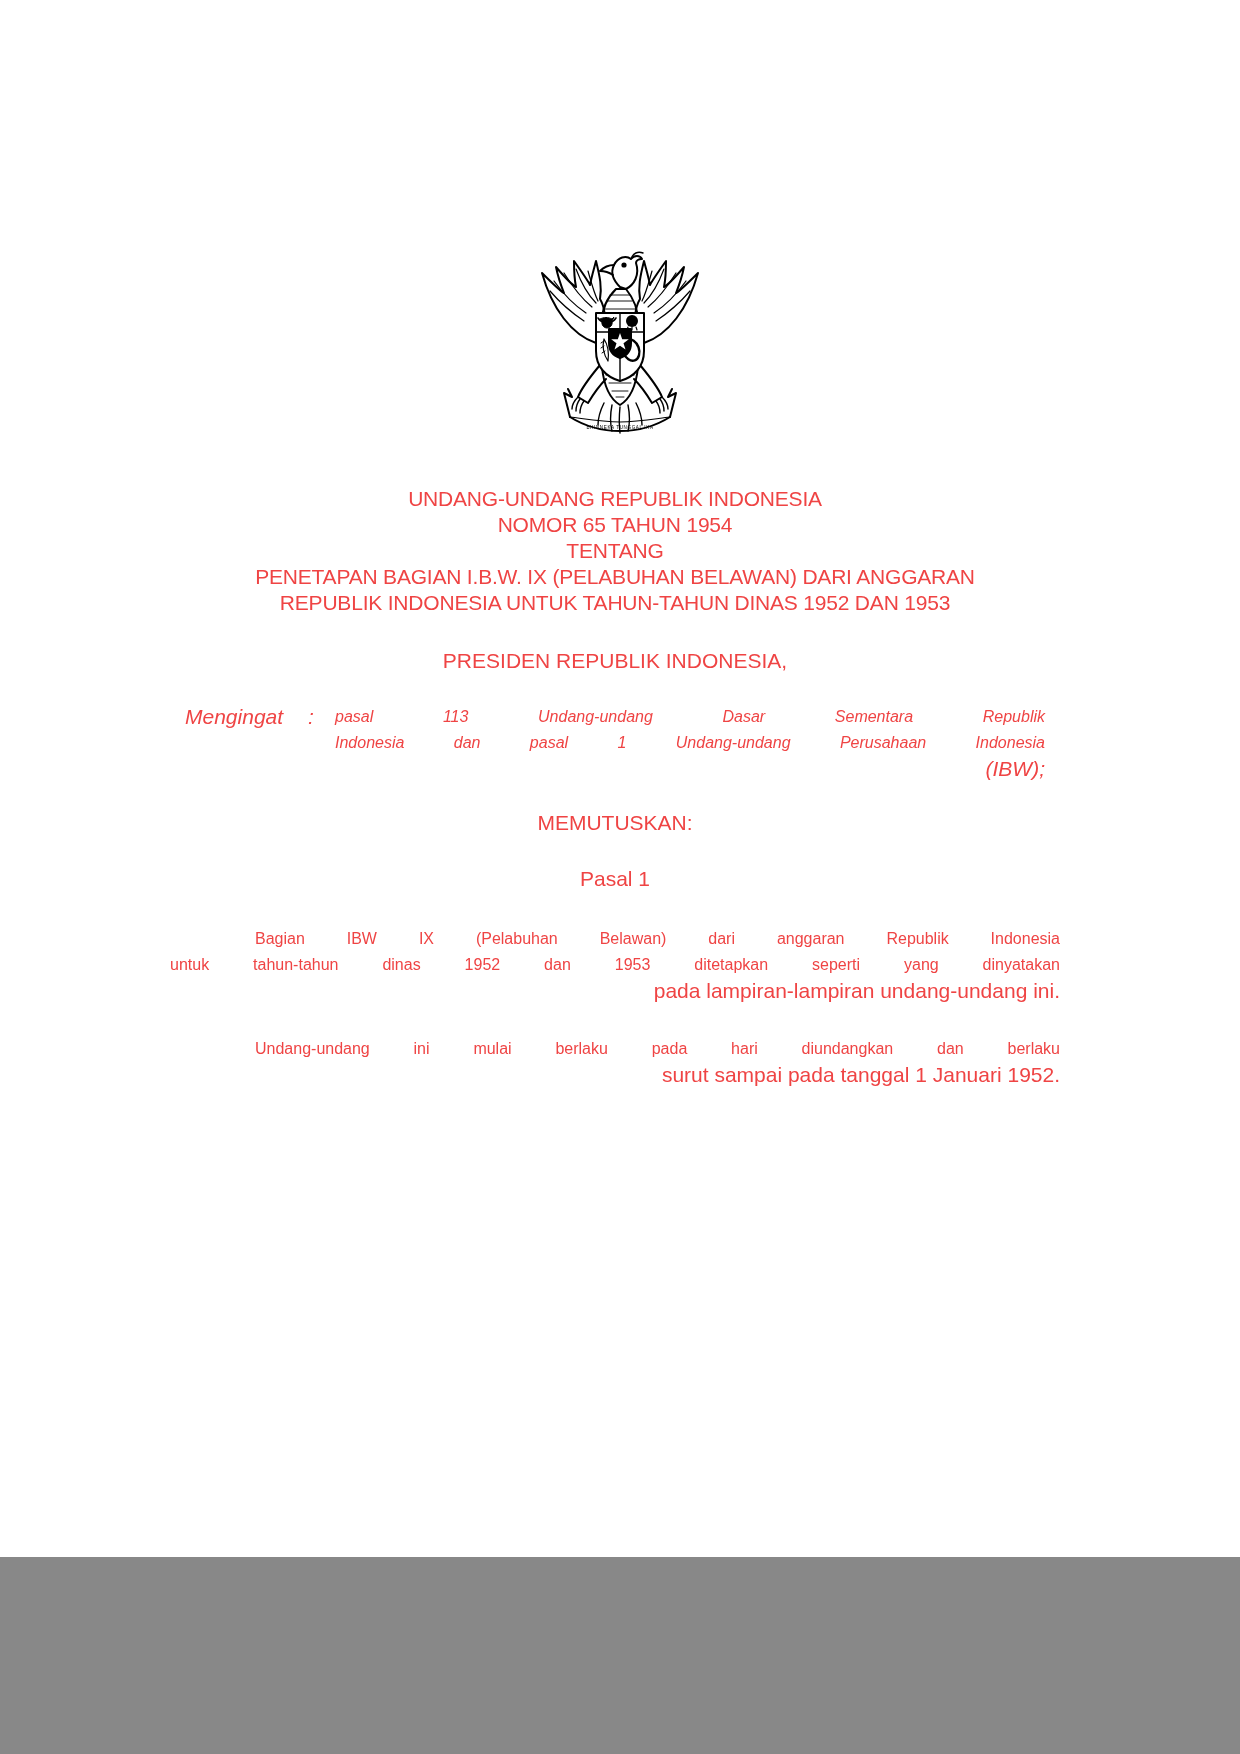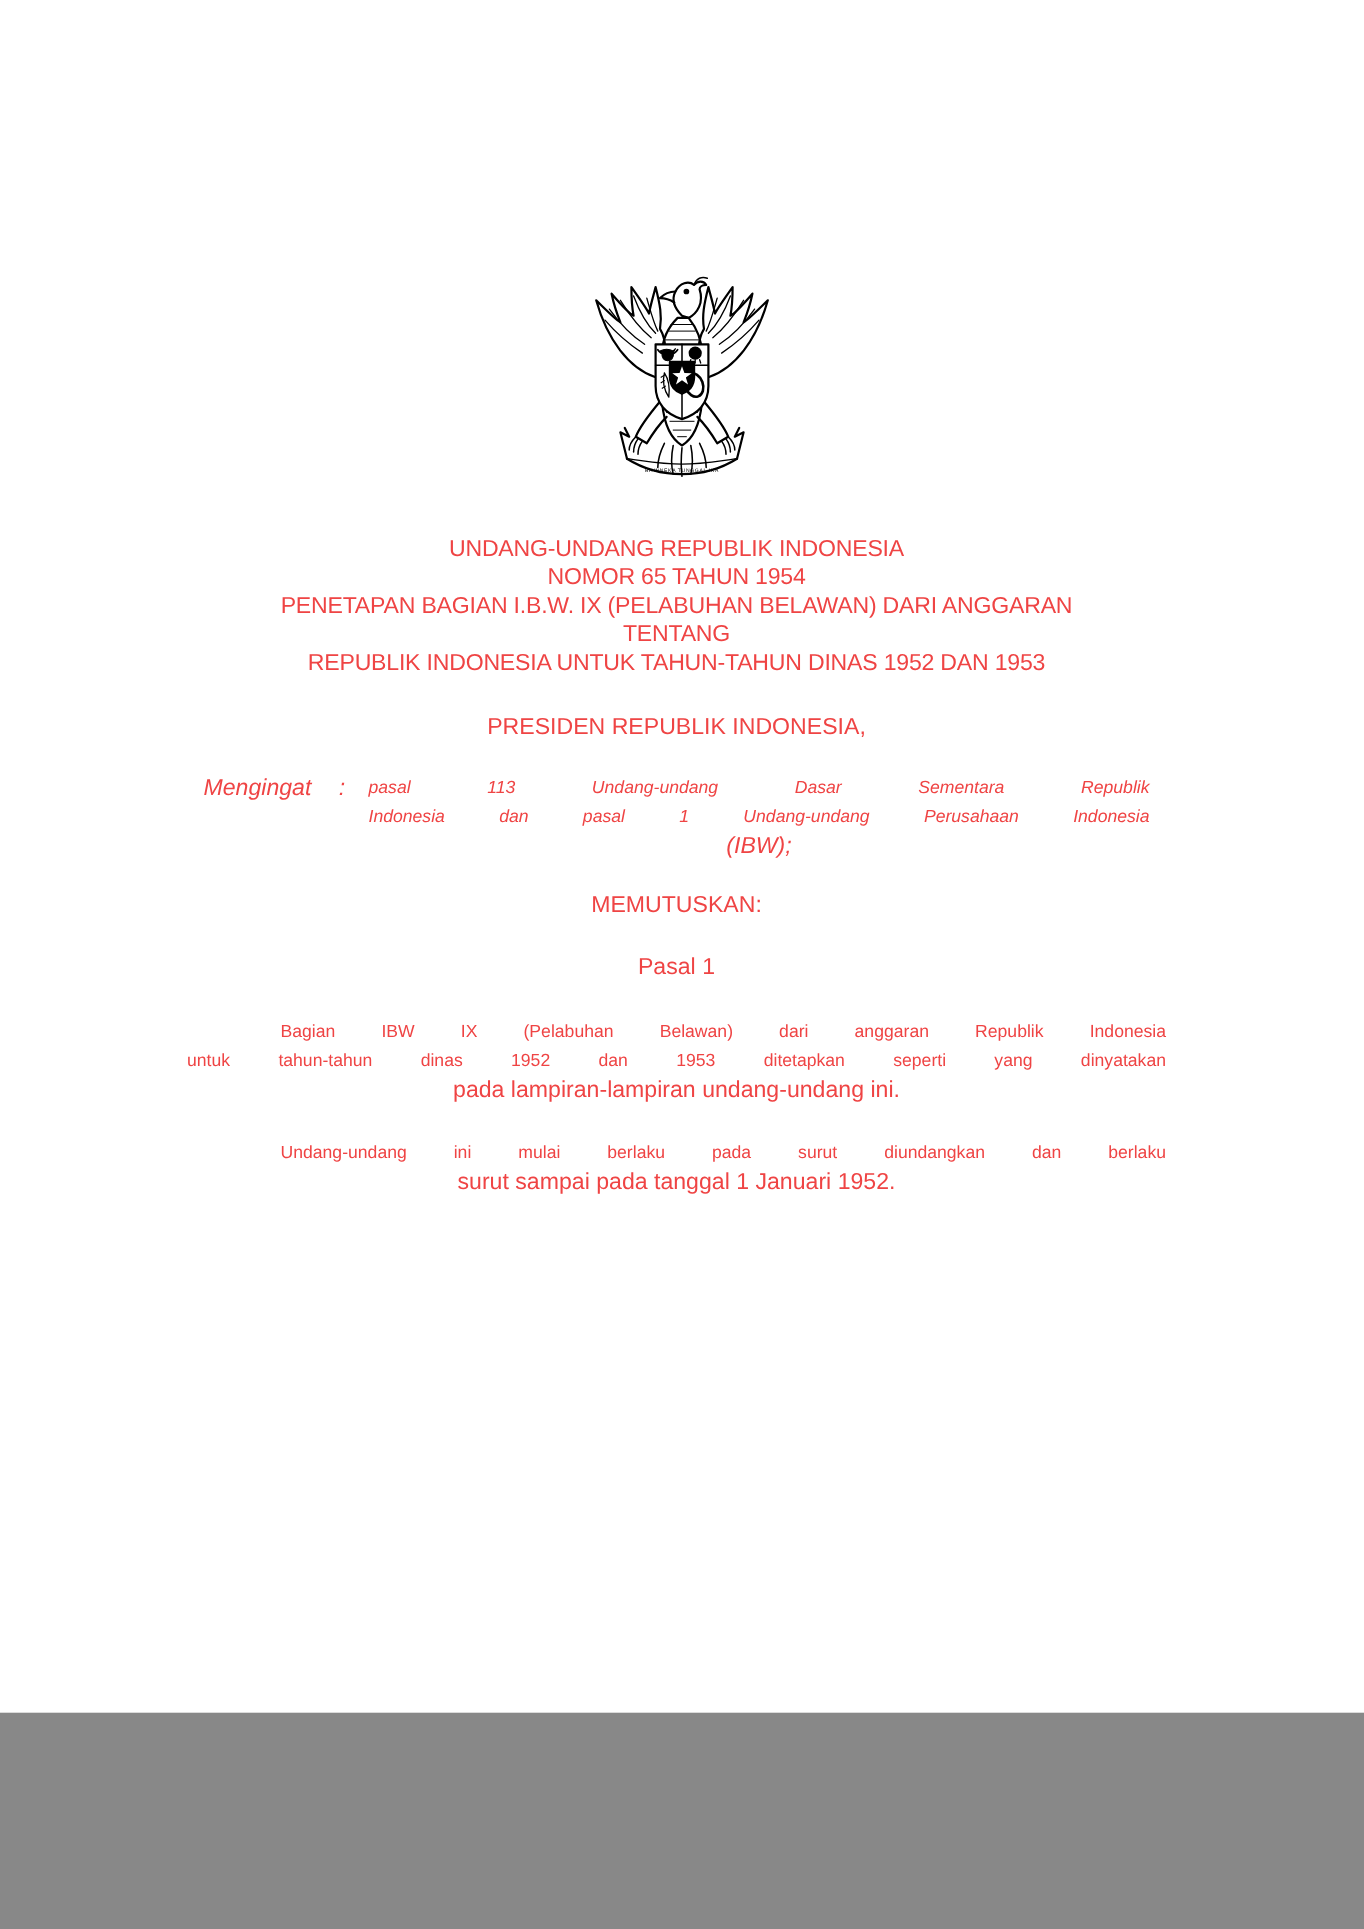--- a/index.html
+++ b/index.html
@@ -38,21 +38,21 @@
   }
   .just{
     font-size:16px;
     line-height:26px;
     text-align:justify;
     text-align-last:justify;
   }
   .jlast{
     font-size:21px;
     line-height:26px;
-    text-align:center;
+    text-align:right;
   }
   .indent{text-indent:85px;}
   .presiden{margin-top:32px;}
   .mengingat-row{
     margin-top:30px;
     display:flex;
     align-items:flex-start;
     font-style:italic;
   }
   .hang-label{
@@ -144,22 +144,22 @@
     </g>
     <path d="M86,86 L88.2,92.2 L94.8,92.3 L89.5,96.2 L91.5,102.5 L86,98.7 L80.5,102.5 L82.5,96.2 L77.2,92.3 L83.8,92.2 Z" fill="#fff"></path>
     <text x="86" y="182" text-anchor="middle" font-size="4.6" font-family="Liberation Sans, sans-serif" fill="#000" letter-spacing="0.6">BHINNEKA TUNGGAL IKA</text>
   </svg>
 
   <div class="content">
 
     <div class="title-block">
       <div class="tline">UNDANG-UNDANG REPUBLIK INDONESIA</div>
       <div class="tline">NOMOR 65 TAHUN 1954</div>
+      <div class="tline">TENTANG</div>
       <div class="tline">PENETAPAN BAGIAN I.B.W. IX (PELABUHAN BELAWAN) DARI ANGGARAN</div>
-      <div class="tline">TENTANG</div>
       <div class="tline">REPUBLIK INDONESIA UNTUK TAHUN-TAHUN DINAS 1952 DAN 1953</div>
     </div>
 
     <div class="center presiden">PRESIDEN REPUBLIK INDONESIA,</div>
 
     <div class="mengingat-row">
       <div class="hang-label">Mengingat</div>
       <div class="hang-colon">:</div>
       <div class="hang-text">
         <div class="just">pasal 113 Undang-undang Dasar Sementara Republik</div>
@@ -174,18 +174,18 @@
     <div class="center pasal-heading">Pasal 1</div>
 
     <div class="para1">
       <div class="just indent">Bagian IBW IX (Pelabuhan Belawan) dari anggaran Republik Indonesia</div>
       <div class="just">untuk tahun-tahun dinas 1952 dan 1953 ditetapkan seperti yang dinyatakan</div>
       <div class="jlast">pada lampiran-lampiran undang-undang ini.</div>
     </div>
 
 
     <div class="para2">
-      <div class="just indent">Undang-undang ini mulai berlaku pada surut diundangkan dan berlaku</div>
+      <div class="just indent">Undang-undang ini mulai berlaku pada hari diundangkan dan berlaku</div>
       <div class="jlast">surut sampai pada tanggal 1 Januari 1952.</div>
     </div>
 
   </div>
 </div>
 
 </body></html>

